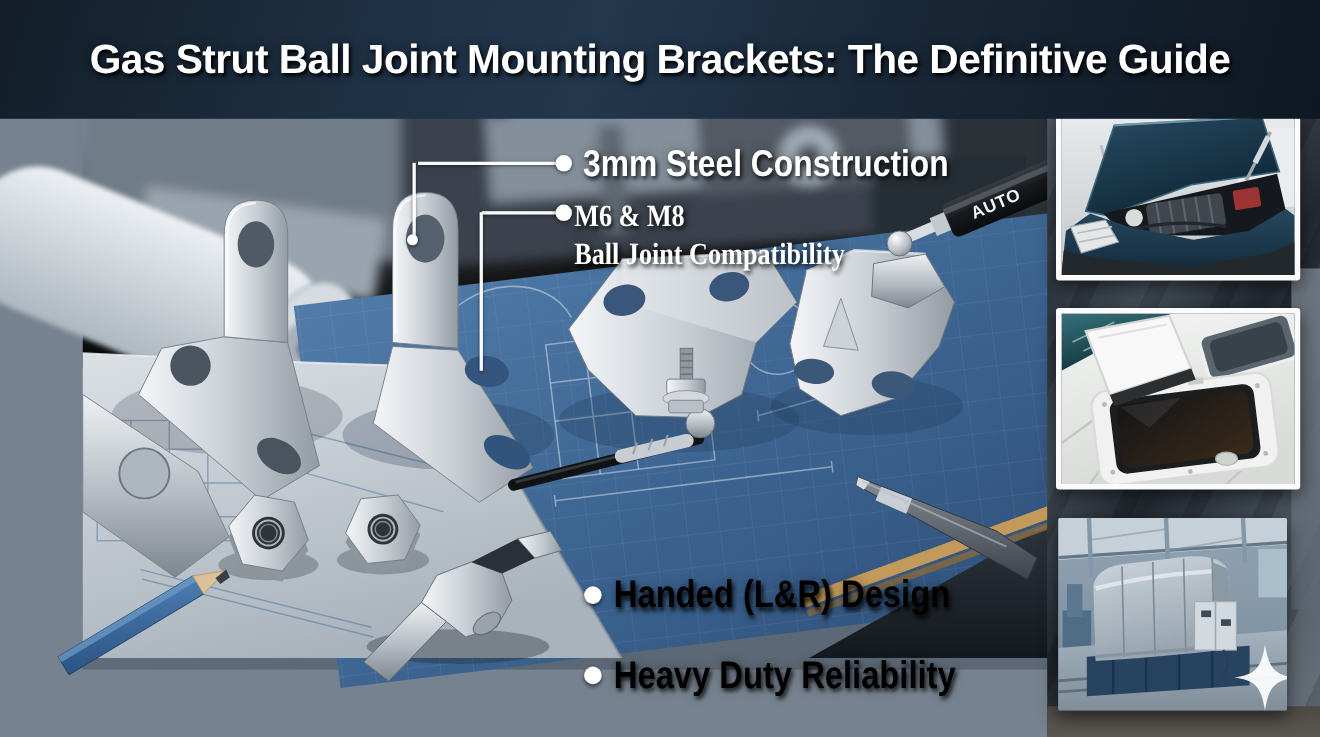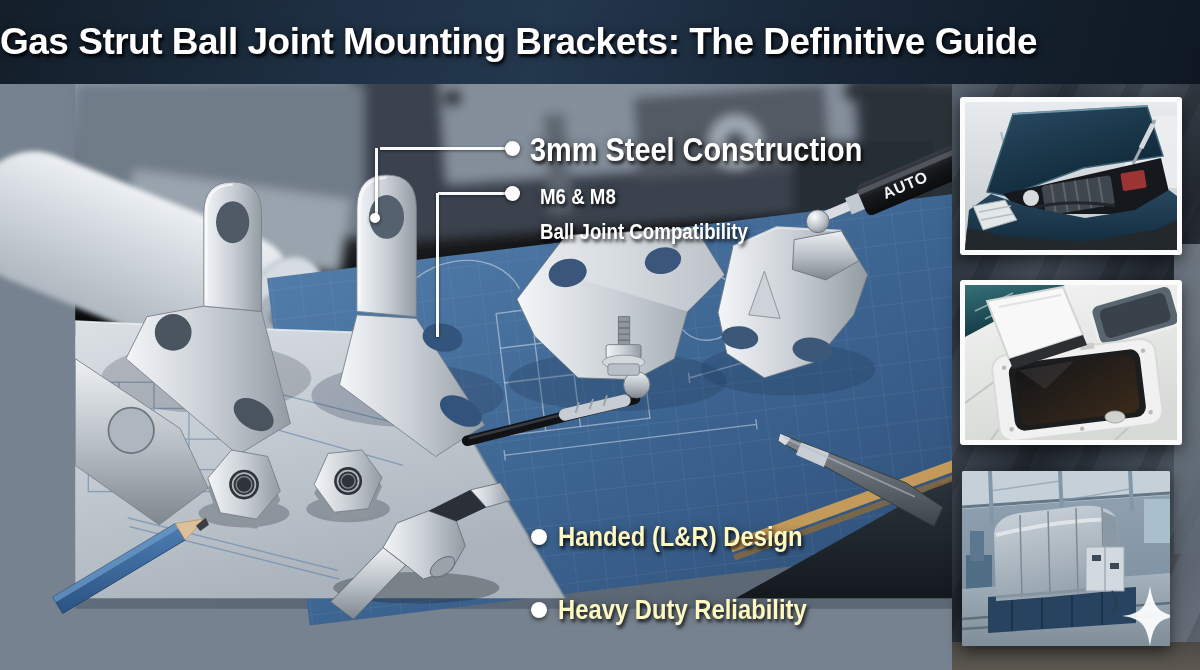--- a/index.html
+++ b/index.html
@@ -1,21 +1,21 @@
 <!DOCTYPE html>
 <html><head>
 <meta charset="utf-8">
 <style>
   html,body{margin:0;padding:0;background:#222;}
   *{box-sizing:border-box;}
   .stage{position:relative;width:1200px;height:670px;overflow:hidden;
          font-family:"Liberation Sans",sans-serif;background:#76828f;}
   
-  .header{position:absolute;left:0;top:0;width:1200px;height:84px;z-index:10;
-          display:flex;align-items:center;
+  .header{position:absolute;left:0;top:0;width:1200px;height:108px;z-index:10;
+          display:flex;align-items:center;justify-content:center;
           background:linear-gradient(105deg,#131e29 0%,#1e3043 28%,#23374d 45%,#182636 70%,#0f1822 100%);}
   .header .title{color:#fff;font-size:37px;font-weight:700;letter-spacing:-.5px;white-space:nowrap;
           text-shadow:2px 3px 3px rgba(0,0,0,.85),0 0 10px rgba(0,0,0,.4);}
   
   .scene{position:absolute;left:0;top:84px;width:1200px;height:586px;z-index:1;}
   .scene svg{position:absolute;left:0;top:0;}
   
   .right-panel{position:absolute;left:952px;top:84px;width:248px;height:586px;z-index:2;
      background:linear-gradient(120deg,#5a6570 0%,#2e3640 18%,#454f5a 34%,#232931 52%,#3e4752 68%,#59626c 84%,#6a737d 100%);}
   .right-panel .streaks{position:absolute;inset:0;opacity:.45;
@@ -29,30 +29,30 @@
          box-shadow:0 5px 16px rgba(0,0,0,.55);overflow:hidden;background:#888;}
   .inset svg{display:block;width:100%;height:100%;}
   .inset.i1{left:960px;top:97px;width:222px;height:158px;}
   .inset.i2{left:960px;top:280px;width:222px;height:165px;}
   .inset.i3{left:962px;top:471px;width:208px;height:175px;border:none;border-radius:2px;}
   
   .overlay-text{position:absolute;z-index:4;color:#fff;font-weight:700;
      text-shadow:2px 3px 4px rgba(0,0,0,.8),0 0 10px rgba(0,0,0,.35);white-space:nowrap;}
   .scale-x{display:inline-block;transform:scaleX(.85);transform-origin:left center;}
   .callout-1{left:530px;top:134px;font-size:34px;line-height:30px;}
-  .callout-2{left:540px;top:179px;font-size:22px;line-height:35px;}
+  .callout-2{left:522px;top:179px;font-size:28px;line-height:35px;font-family:Liberation Serif, serif;}
   .callout-2 span{display:block;}
   .cline{position:absolute;z-index:4;background:rgba(255,255,255,.97);
      box-shadow:0 1px 3px rgba(0,0,0,.5);}
   .cdot{position:absolute;z-index:4;background:#fff;border-radius:50%;
      box-shadow:0 1px 4px rgba(0,0,0,.6);}
   .feature{position:absolute;z-index:4;display:flex;align-items:center;gap:11px;}
   .feature .bullet{width:16px;height:16px;border-radius:50%;background:#fff;flex:0 0 auto;
      box-shadow:0 2px 4px rgba(0,0,0,.6);}
-  .feature .flabel{color:#fef9c3;font-weight:700;font-size:28px;
+  .feature .flabel{color:#000000;font-weight:700;font-size:35px;
      text-shadow:2px 3px 4px rgba(0,0,0,.8),0 0 10px rgba(0,0,0,.35);white-space:nowrap;}
   .f1{left:531px;top:521px;}
   .f2{left:531px;top:566px;}
   .f3{left:531px;top:582px;margin-top:12px;}
 </style>
 </head>
 <body>
 
 <div class="stage">
 

